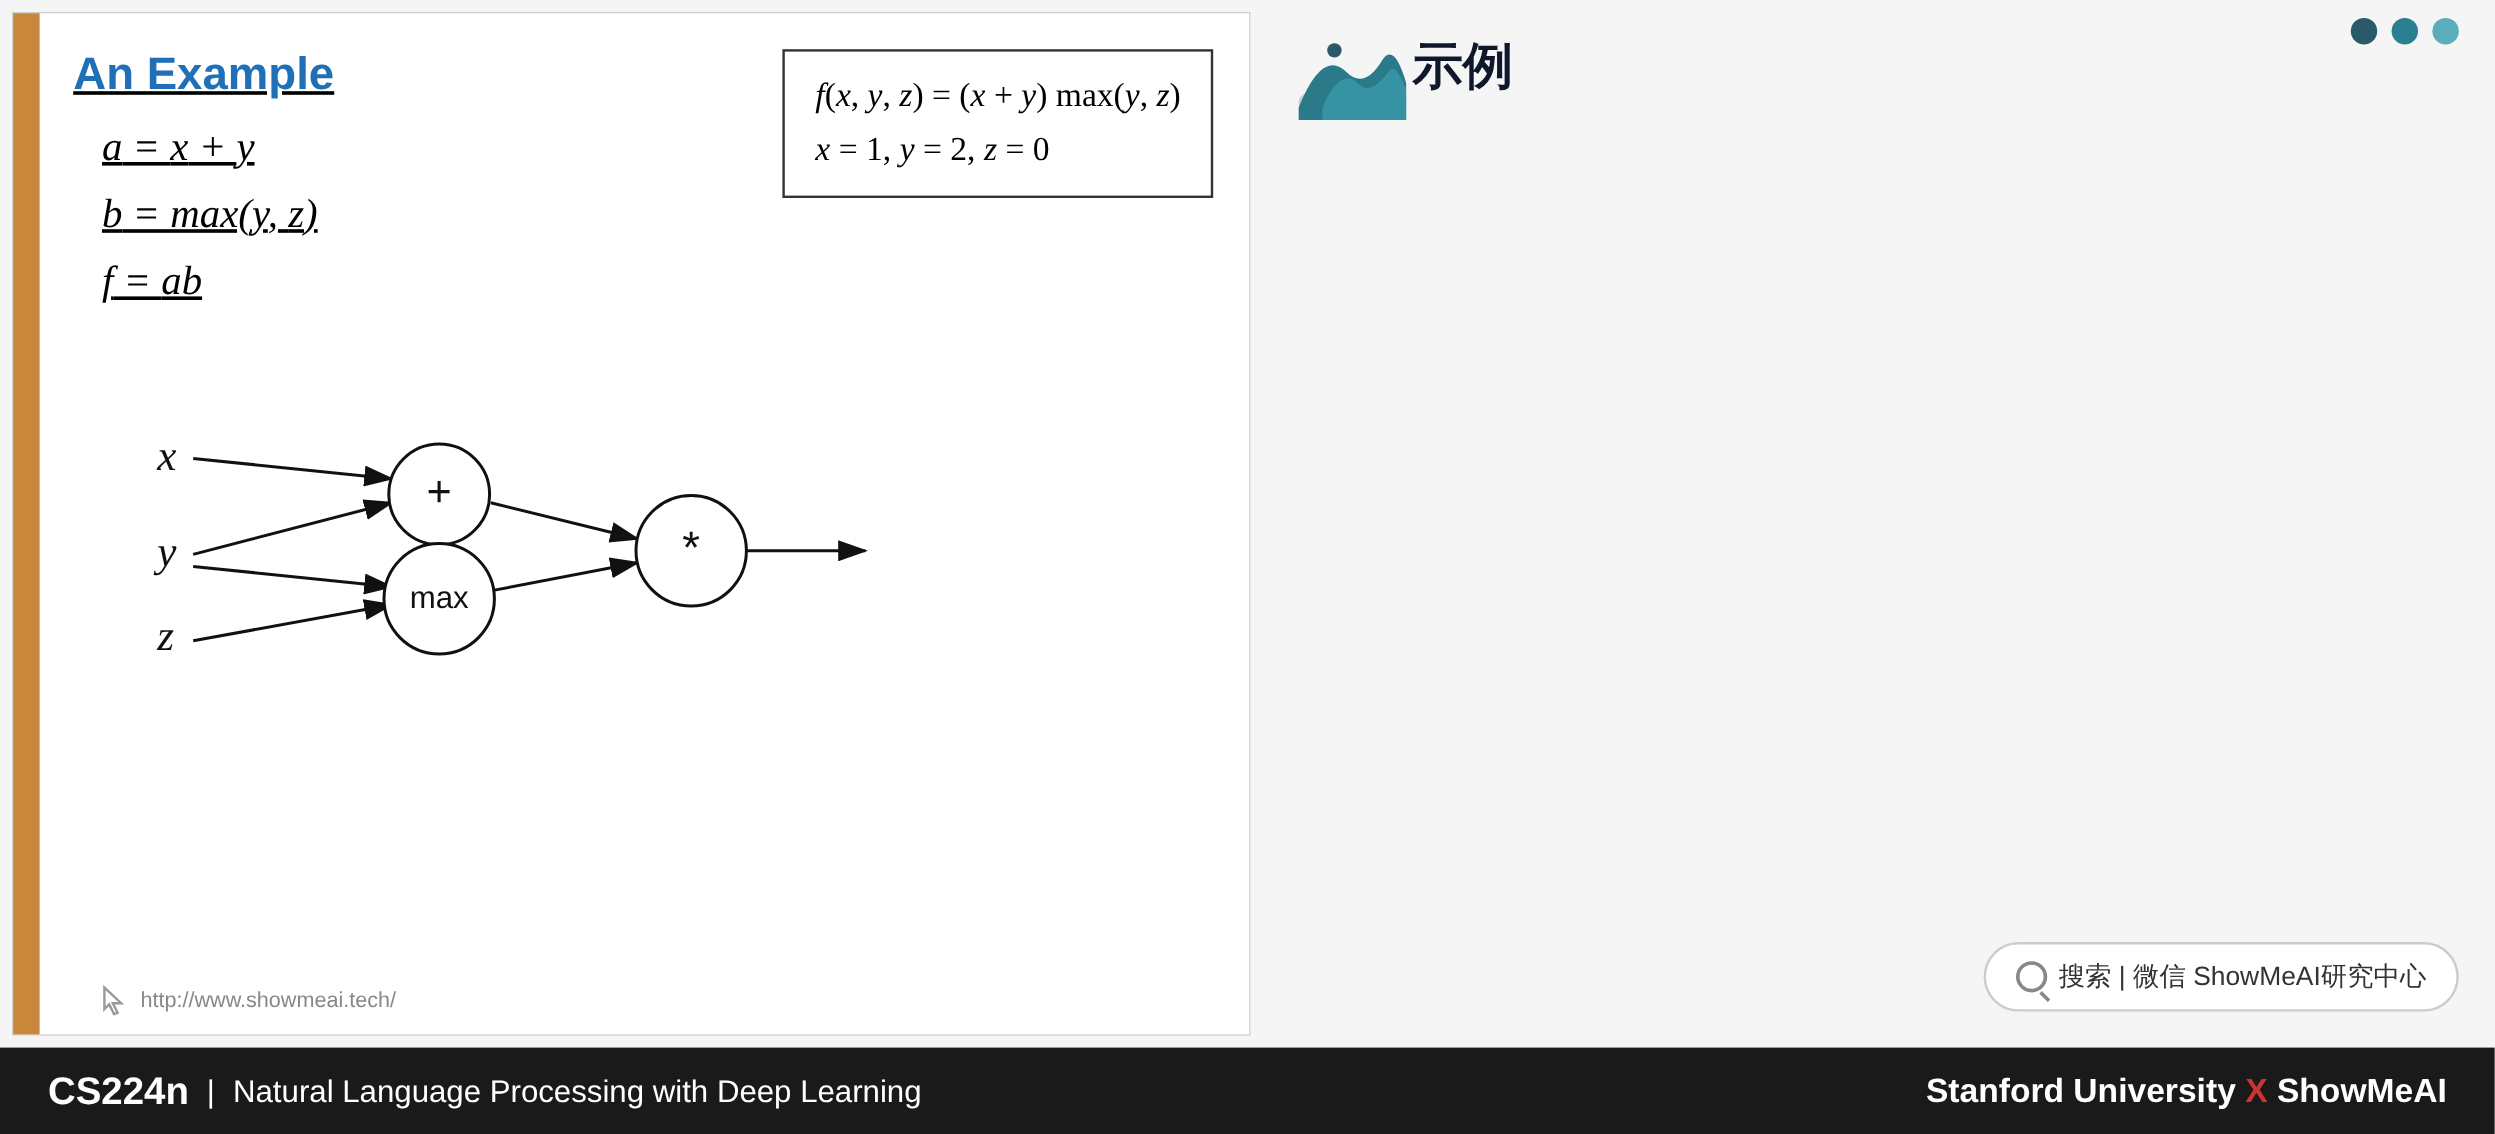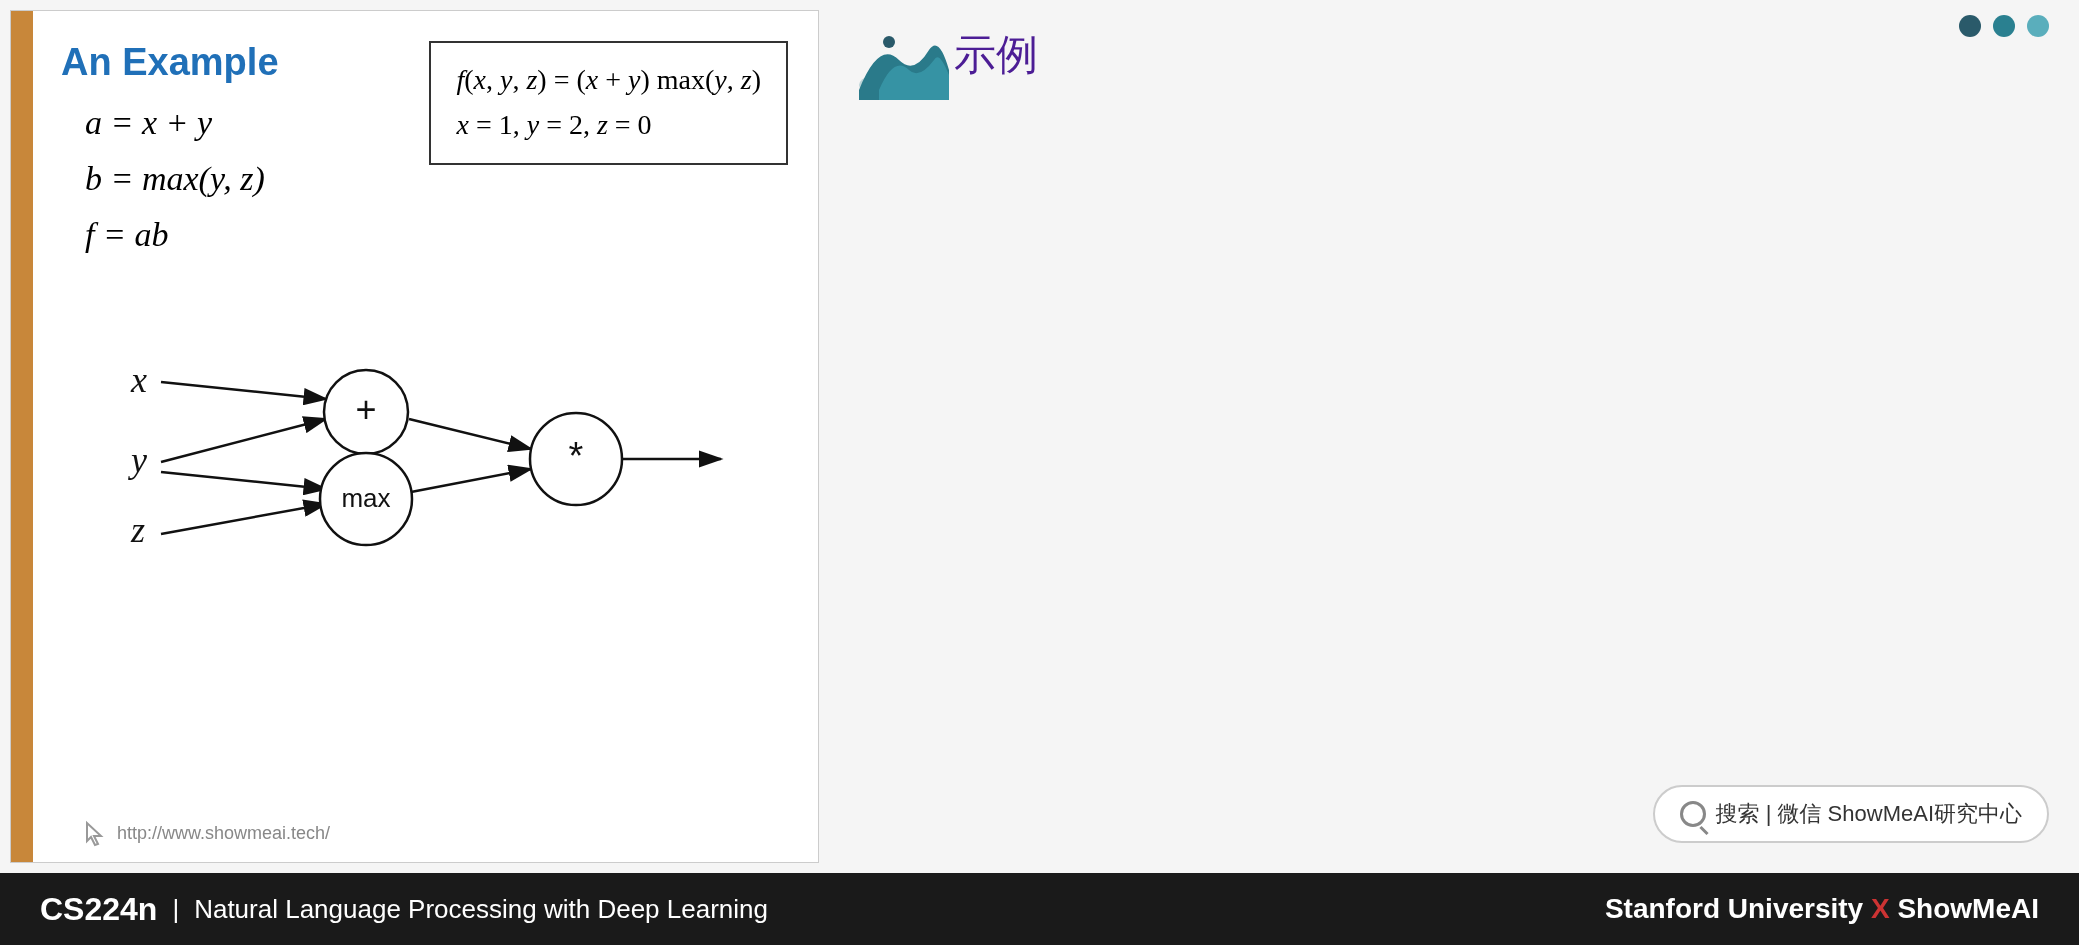--- a/index.html
+++ b/index.html
@@ -21,27 +21,28 @@
     }
 
     .content-area {
       display: flex;
       flex: 1;
       background: #f5f5f5;
     }
 
     
     .slide-panel {
-      width: 809px;
+      width: 1032px;
       background: white;
       border: 1px solid #ccc;
       margin: 10px;
       position: relative;
       display: flex;
       flex-direction: column;
+      text-decoration: underline;
     }
 
     .slide-orange-bar {
       width: 22px;
       background: #c8873a;
       position: absolute;
       left: 0;
       top: 0;
       bottom: 0;
     }
@@ -141,23 +142,23 @@
     }
 
     .icon-illustration {
       width: 80px;
       height: 70px;
       position: relative;
     }
 
     .chinese-title {
       font-size: 42px;
-      color: #4c1d95;
-      font-family: Arial, sans-serif;
-      font-weight: normal;
+      color: #0f172a;
+      font-family: Arial, sans-serif;
+      font-weight: bold;
     }
 
     
     .dots-indicator {
       position: absolute;
       top: 15px;
       right: 30px;
       display: flex;
       gap: 12px;
       align-items: center;

